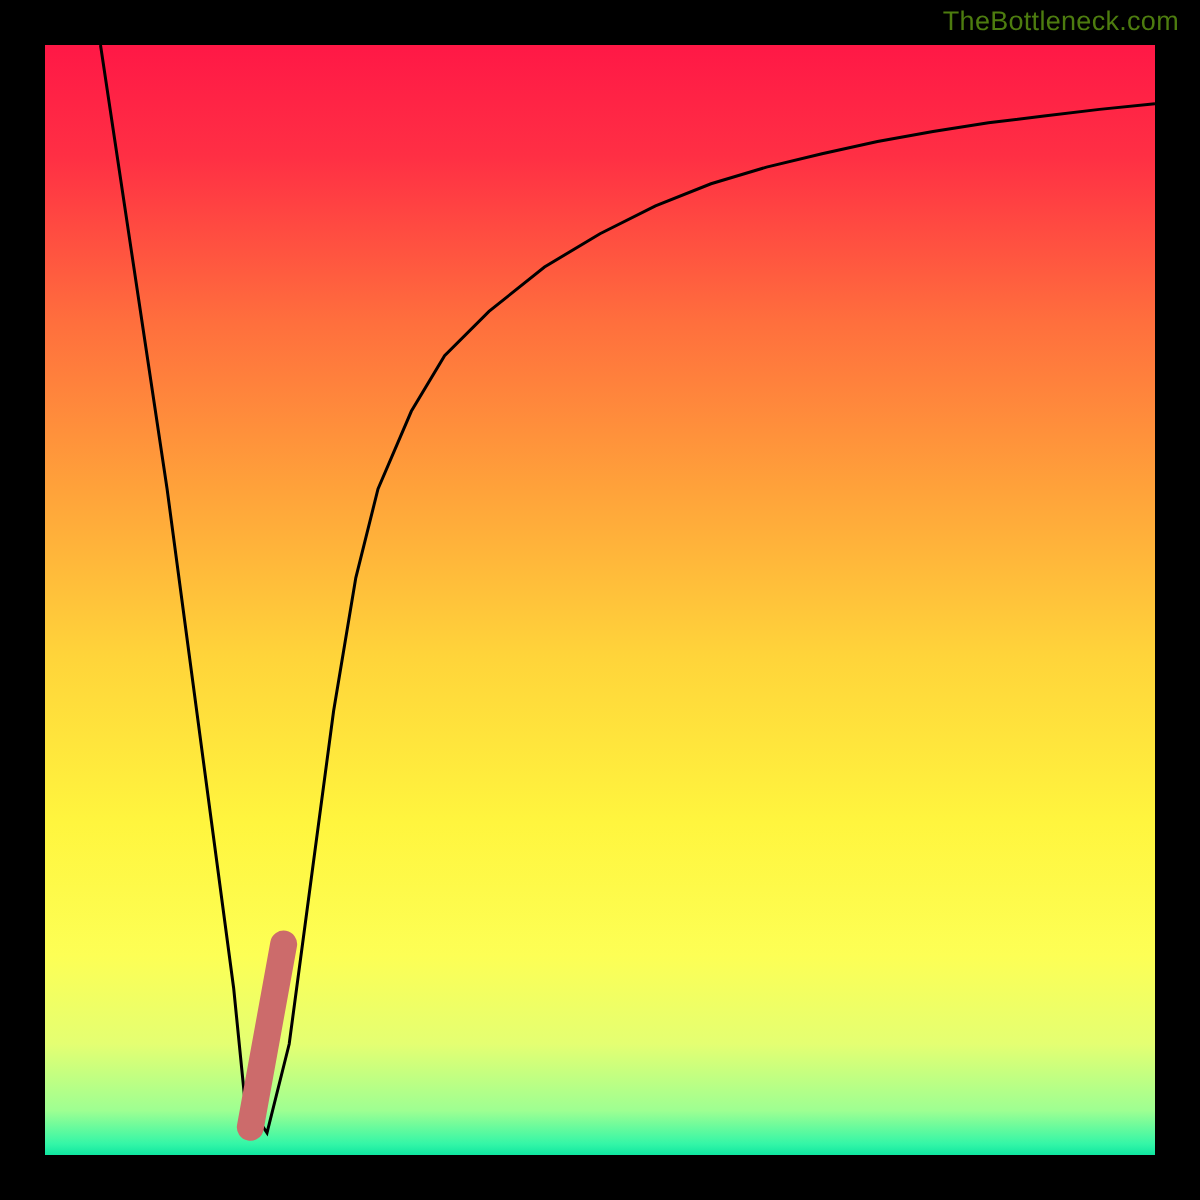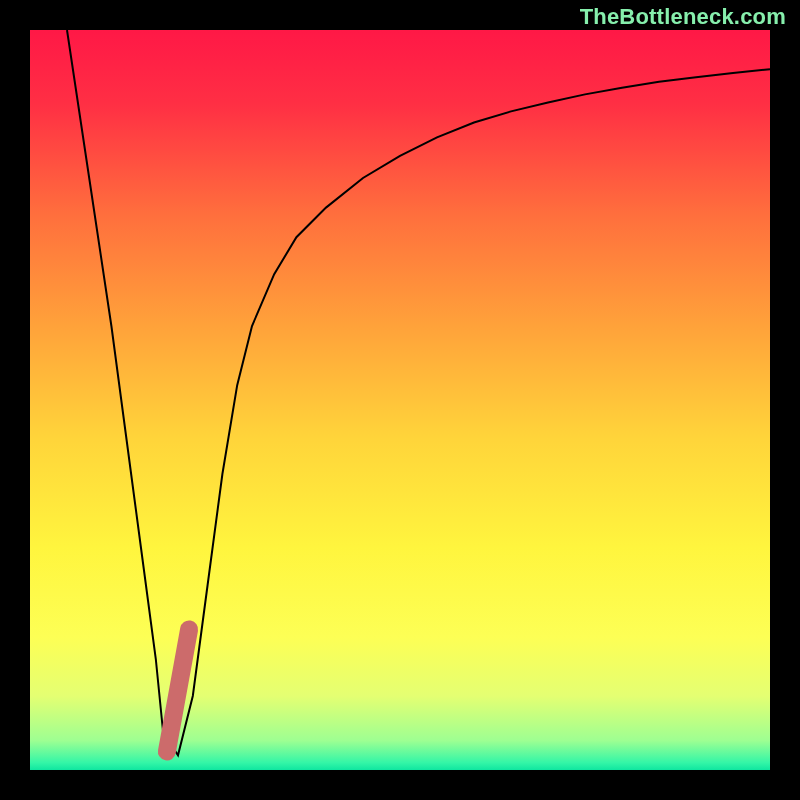--- a/index.html
+++ b/index.html
@@ -14,23 +14,23 @@
   .frame {
     position: relative;
     width: 800px;
     height: 800px;
     background: #000;
   }
   .watermark {
     position: absolute;
     top: 4px;
     right: 14px;
-    color: #86efac;
-    font-size: 22px;
-    font-weight: 700;
+    color: #4d7c0f;
+    font-size: 18px;
+    font-weight: 400;
     letter-spacing: 0.2px;
   }
   .plot-wrap {
     position: absolute;
     left: 30px;
     top: 30px;
     width: 740px;
     height: 740px;
   }
   svg { display: block; }

